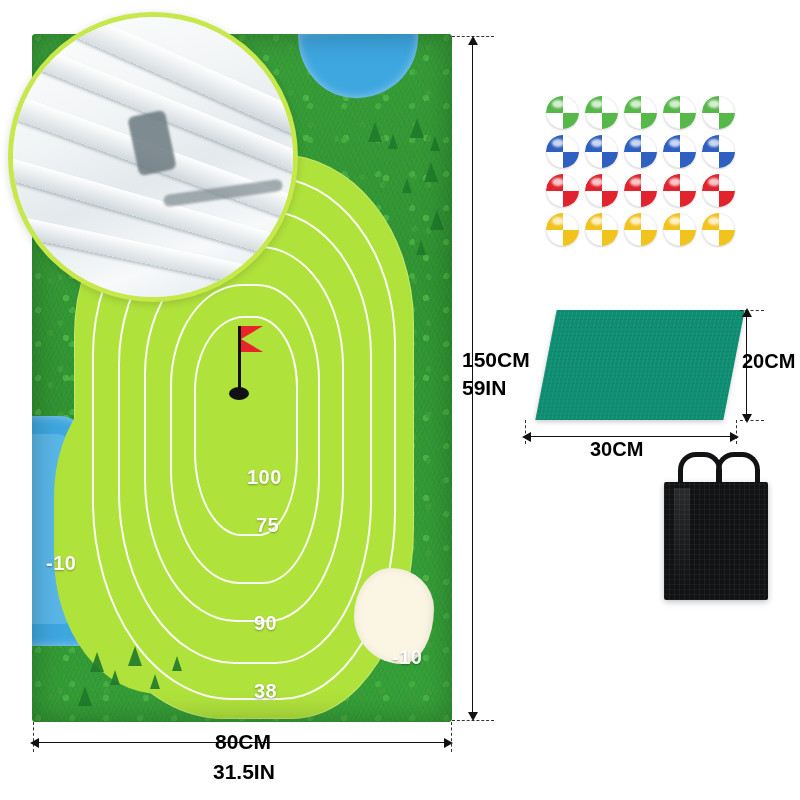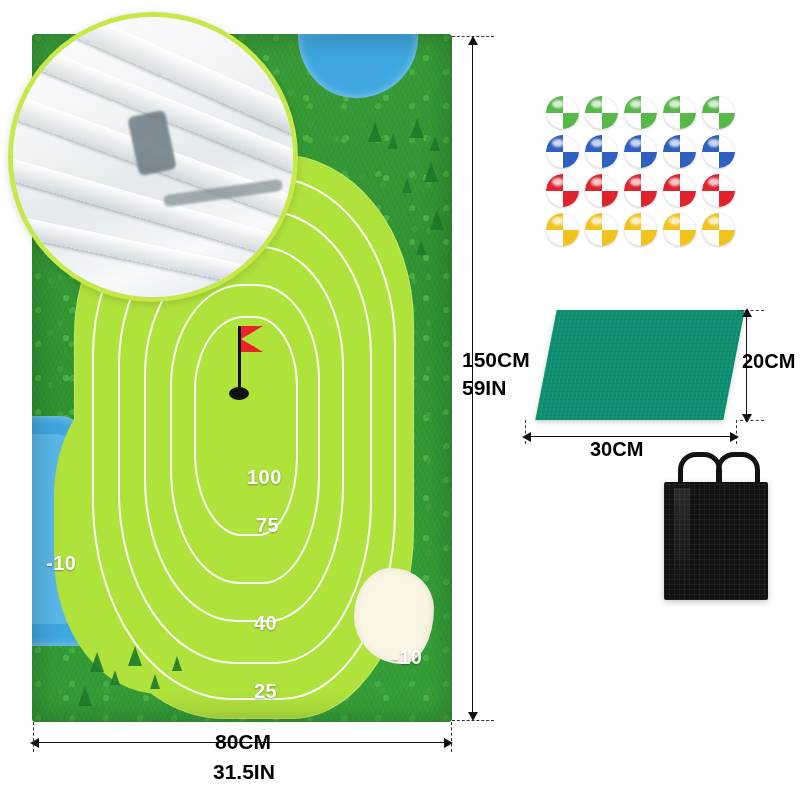--- a/index.html
+++ b/index.html
@@ -384,22 +384,22 @@
     <div class="tree sm" style="left:384px; top:206px;"></div>
     <div class="tree" style="left:58px; top:618px;"></div>
     <div class="tree sm" style="left:78px; top:636px;"></div>
     <div class="tree" style="left:96px; top:612px;"></div>
     <div class="tree sm" style="left:118px; top:640px;"></div>
     <div class="tree" style="left:46px; top:652px;"></div>
     <div class="tree sm" style="left:140px; top:622px;"></div>
 
     <div class="score s100">100</div>
     <div class="score s75">75</div>
-    <div class="score s50">40</div>
-    <div class="score s25">25</div>
+    <div class="score s50">90</div>
+    <div class="score s25">38</div>
 
     <div class="score water-left">-10</div>
     <div class="score sand-label">-10</div>
 
     <div class="mat-darkedge"></div>
   </div>
 
   <div class="bubble">
     <div class="bubble-inner">
       <div class="fold" style="left:-20px; top:30px; width:330px; height:26px; transform:rotate(24deg);"></div>

